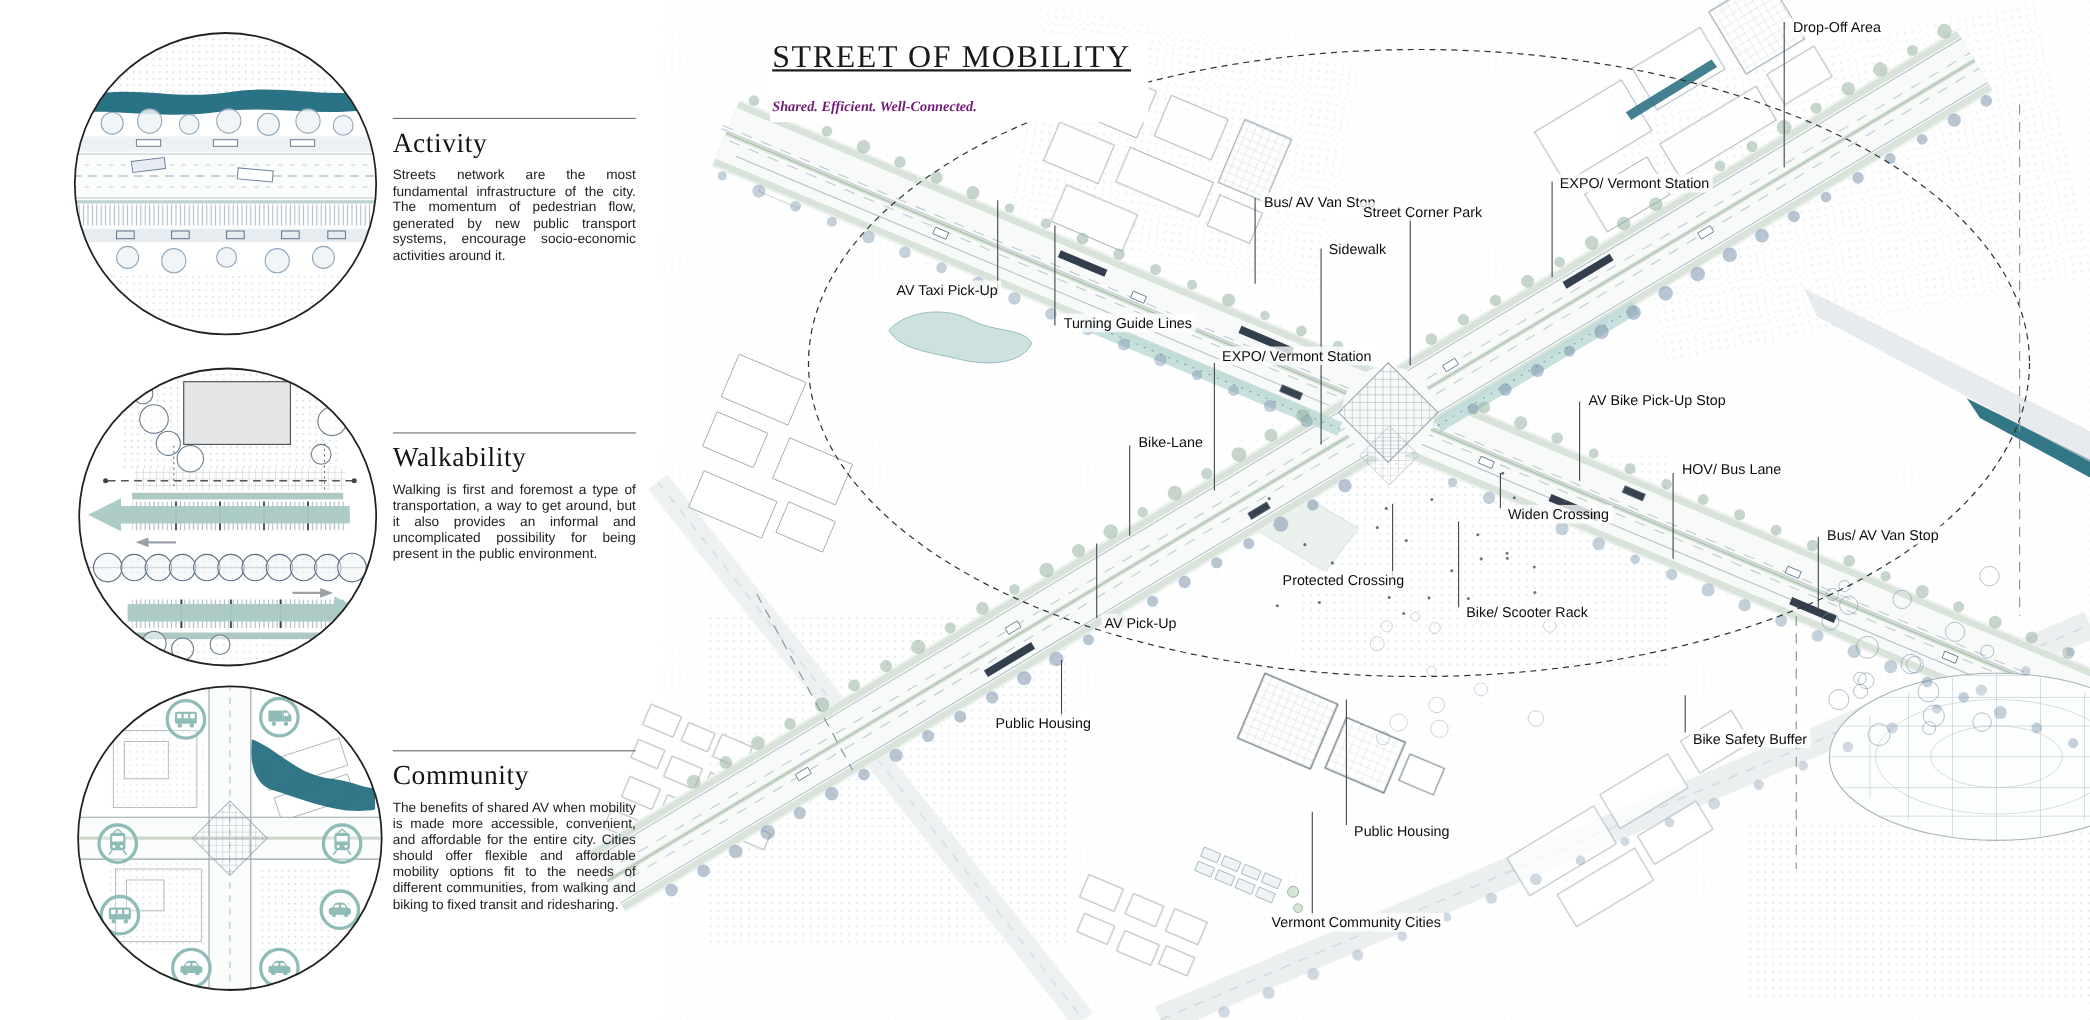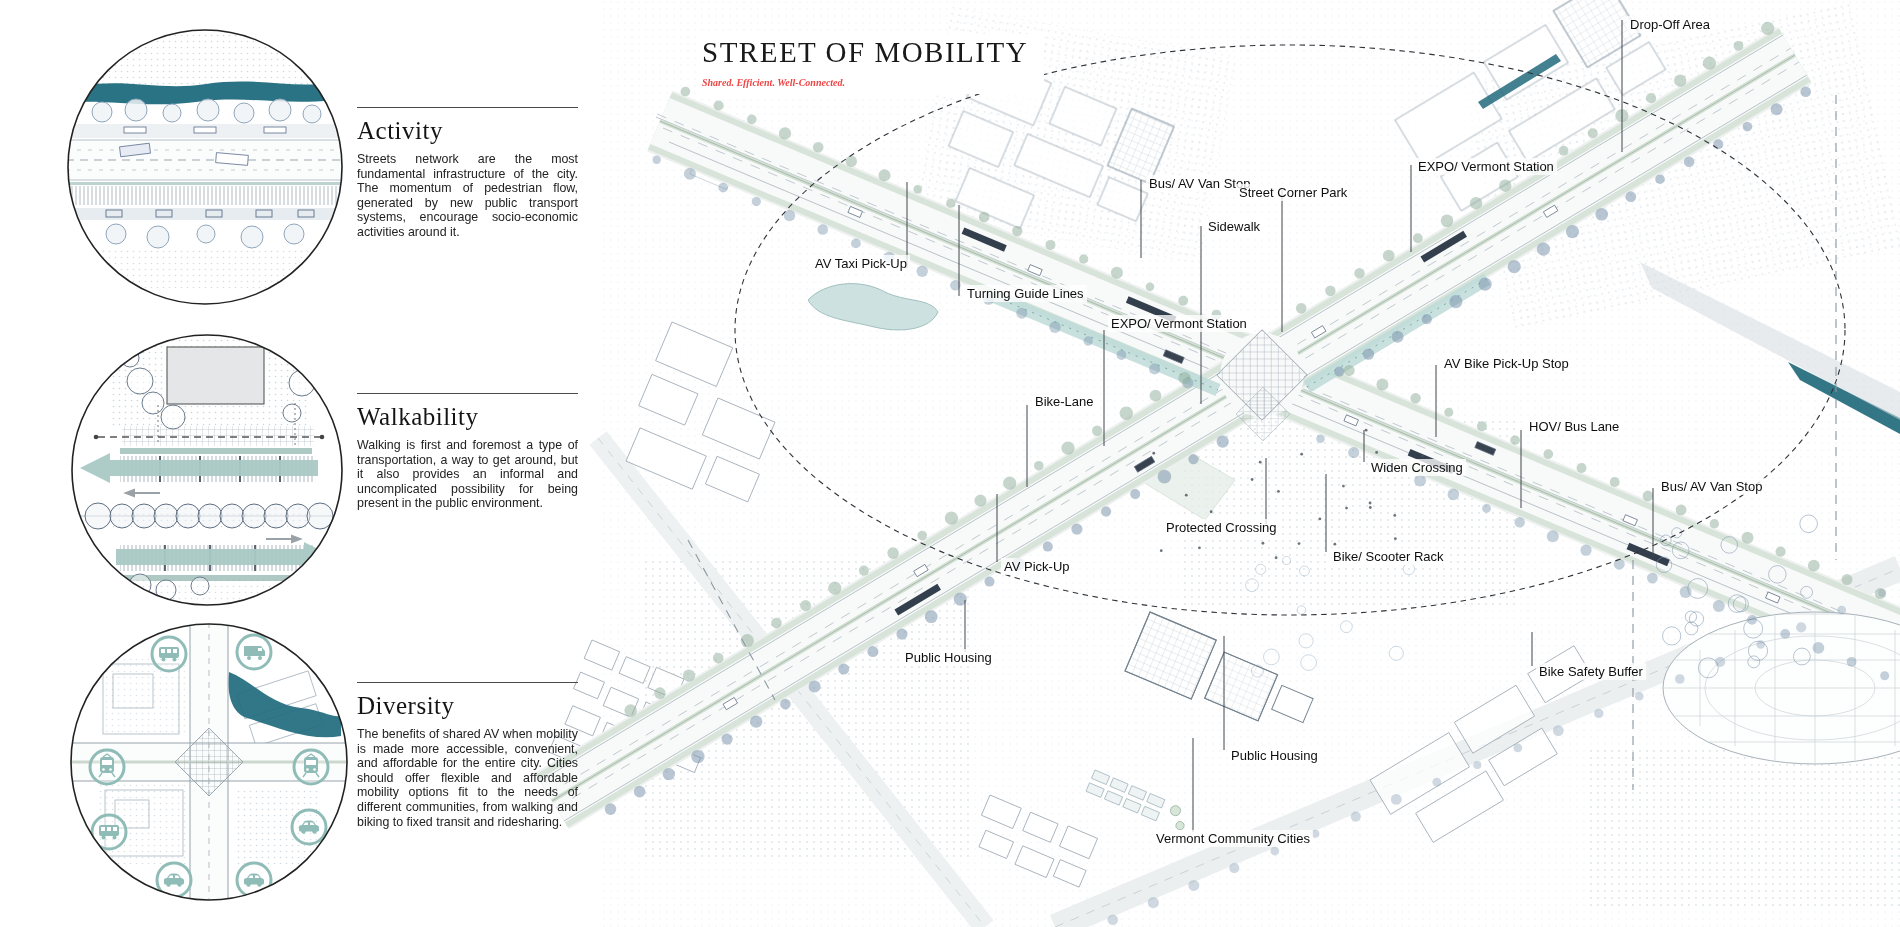--- a/index.html
+++ b/index.html
@@ -9,23 +9,23 @@
   
   .circ{position:absolute;}
   .section{position:absolute;left:357px;width:221px;}
   .section .rule{border-top:1px solid #4a4a4a;margin:0 0 9px 0;}
   .section h2{margin:0 0 7px 0;font-family:"Liberation Serif",serif;font-weight:400;
               font-size:25px;letter-spacing:.5px;color:#141414;}
   .section p{margin:0;font-size:12.4px;line-height:14.6px;text-align:justify;color:#222;}
   
   #title-block{position:absolute;left:700px;top:34px;background:#ffffff;padding:2px 16px 6px 2px;}
   #title-block h1{margin:0;font-family:"Liberation Serif",serif;font-weight:400;
-                  font-size:29px;letter-spacing:1.5px;color:#191919;}
-  #title-block .sub{margin-top:8px;font-family:"Liberation Serif",serif;font-style:italic;
-                    font-weight:700;font-size:10px;color:#ef4444;}
+                  font-size:29px;letter-spacing:1.5px;color:#191919;text-decoration:underline;}
+  #title-block .sub{margin-top:20px;font-family:"Liberation Serif",serif;font-style:italic;
+                    font-weight:700;font-size:13px;color:#701a75;}
   
   .map-label{position:absolute;font-size:13px;line-height:15px;color:#0e0e0e;
              background:rgba(255,255,255,.78);padding:1px 3px;white-space:nowrap;text-align:right;}
   #mapsvg{position:absolute;left:0;top:0;}
 </style>
 </head>
 <body>
 
 <div id="board">
 
@@ -748,17 +748,17 @@
     <h2>Activity</h2>
     <p>Streets network are the most fundamental infrastructure of the city. The momentum of pedestrian flow, generated by new public transport systems, encourage socio-economic activities around it.</p>
   </div>
   <div class="section" style="top:393px">
     <div class="rule"></div>
     <h2>Walkability</h2>
     <p>Walking is first and foremost a type of transportation, a way to get around, but it also provides an informal and uncomplicated possibility for being present in the public environment.</p>
   </div>
   <div class="section" style="top:682px">
     <div class="rule"></div>
-    <h2>Diversity</h2>
+    <h2>Community</h2>
     <p>The benefits of shared AV when mobility is made more accessible, convenient, and affordable for the entire city. Cities should offer flexible and affordable mobility options fit to the needs of different communities, from walking and biking to fixed transit and ridesharing.</p>
   </div>
 
 </div>
 
 </body></html>

